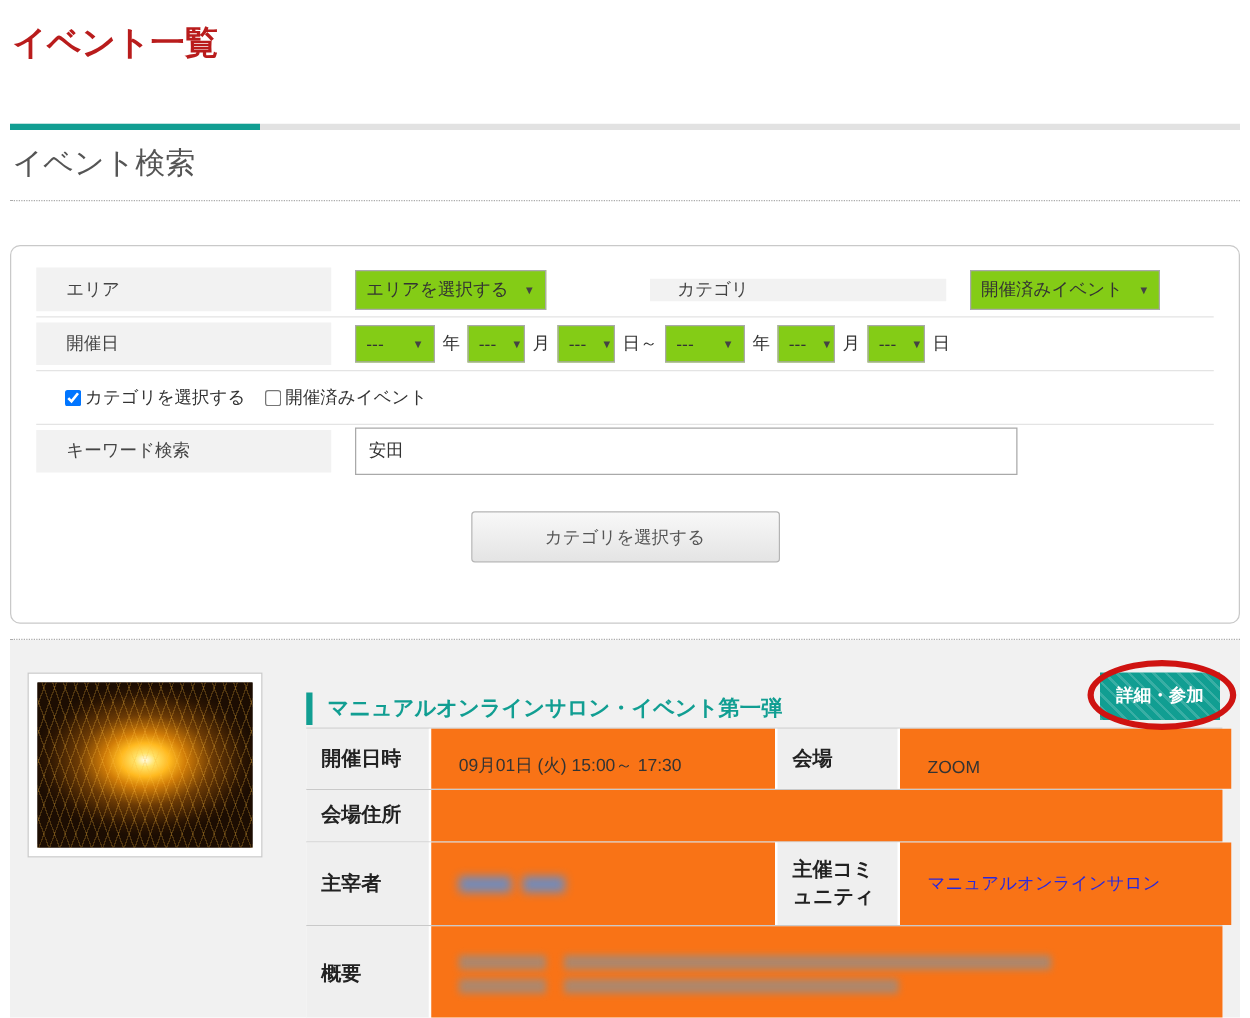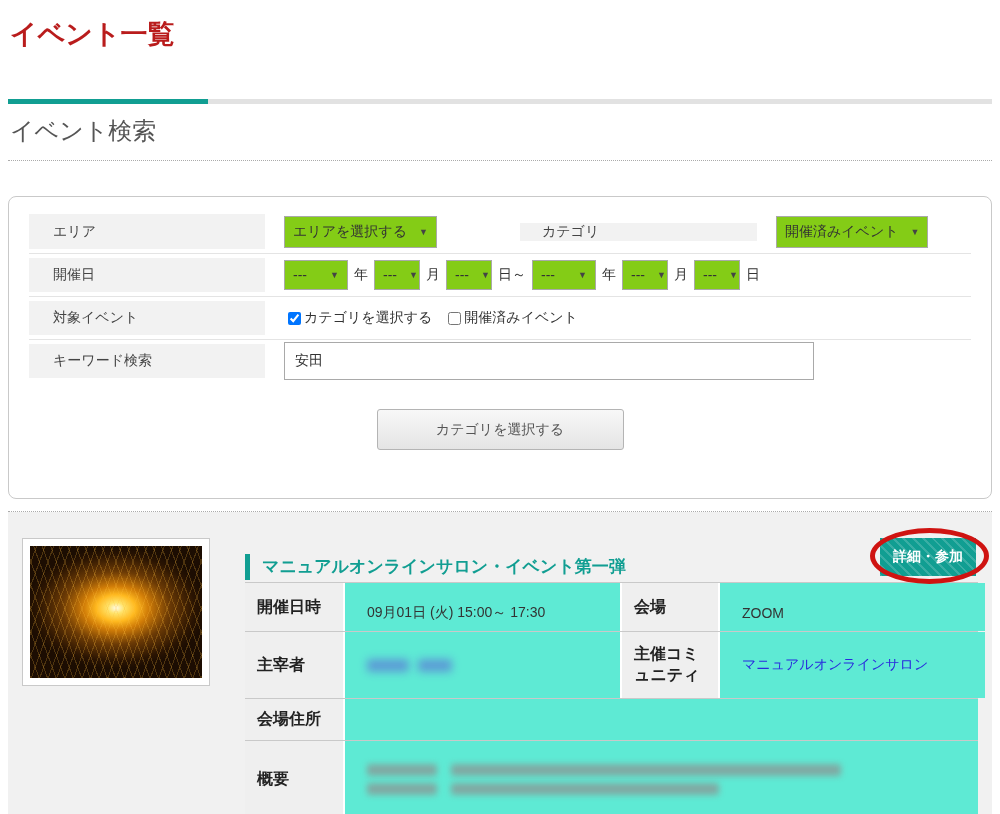--- a/index.html
+++ b/index.html
@@ -97,21 +97,21 @@
 
   .etable { border-top:1px solid #c9c9c9; border-bottom:1px solid #c9c9c9; background:#fff; margin-top:2px; }
   .erow { display:grid; grid-template-columns:100px 275px 100px 265px; border-top:1px solid #c9c9c9; }
   .erow:first-child { border-top:none; }
   .erow.span2 { grid-template-columns:100px 1fr; }
   .ecell-label {
     background:#efefef; font-weight:bold; font-size:16px; color:#222;
     padding:9px 6px 9px 12px; display:flex; align-items:center; border-right:2px solid #fff;
   }
   .ecell-label.mid { border-left:2px solid #fff; }
-  .ecell-value { font-size:14px; color:#333; padding:21px 8px 9px 22px; display:flex; align-items:center; background:#5eead4;text-align:right; }
+  .ecell-value { font-size:14px; color:#333; padding:21px 8px 9px 22px; display:flex; align-items:center; background:#f97316;text-align:right; }
   .erow.tall .ecell-label, .erow.tall .ecell-value { padding-top:12px; padding-bottom:12px; }
   .ecell-value.empty { min-height:41px; }
   .link { color:#2828dd; cursor:pointer; text-decoration:none; }
 
   .blur-bar { display:inline-block; border-radius:2px; }
   .organizer-blur { display:flex; gap:9px; align-items:center; }
   .organizer-blur .blur-bar { height:13px; background:#5b8fd6; filter:blur(4px); opacity:.85; }
   .summary-blur { display:block; padding:4px 0; }
   .blur-line { display:flex; gap:14px; margin:7px 0; }
   .blur-line .blur-bar { height:12px; background:#8f8f8f; filter:blur(3px); opacity:.7; }
@@ -180,21 +180,20 @@
         <span class="suffix">月</span>
         <div class="sel sel-narrow">
           <span>---</span>
           <span class="arrow">▼</span>
         </div>
         <span class="suffix">日</span>
       </div>
     </div>
 
     <div class="frow">
-      <div class="flabel">対象イベント</div>
       <div class="fcontent">
         <div class="chk-wrap">
           <input type="checkbox" checked="" style="">
           <span class="chk-label">カテゴリを選択する</span>
         </div>
         <div class="chk-wrap">
           <input type="checkbox" style="">
           <span class="chk-label">開催済みイベント</span>
         </div>
       </div>
@@ -227,39 +226,39 @@
           <div class="red-circle"></div>
         </div>
       </div>
 
       <div class="etable">
         <div class="erow">
           <div class="ecell-label">開催日時</div>
           <div class="ecell-value">09月01日 (火) 15:00～ 17:30</div>
           <div class="ecell-label mid">会場</div>
           <div class="ecell-value">ZOOM</div>
+        </div>
+
+        <div class="erow span2">
+          <div class="ecell-label">会場住所</div>
+          <div class="ecell-value empty"></div>
         </div>
 
         <div class="erow tall">
           <div class="ecell-label">主宰者</div>
           <div class="ecell-value">
             <div class="organizer-blur">
               <span class="blur-bar w42"></span>
               <span class="blur-bar w34"></span>
             </div>
           </div>
           <div class="ecell-label mid">主催コミュニティ</div>
           <div class="ecell-value">
             <a class="link">マニュアルオンラインサロン</a>
           </div>
-        </div>
-
-        <div class="erow span2">
-          <div class="ecell-label">会場住所</div>
-          <div class="ecell-value empty"></div>
         </div>
 
         <div class="erow span2 tall">
           <div class="ecell-label">概要</div>
           <div class="ecell-value">
             <div class="summary-blur">
               <div class="blur-line">
                 <span class="blur-bar w70"></span>
                 <span class="blur-bar w390"></span>
               </div>

